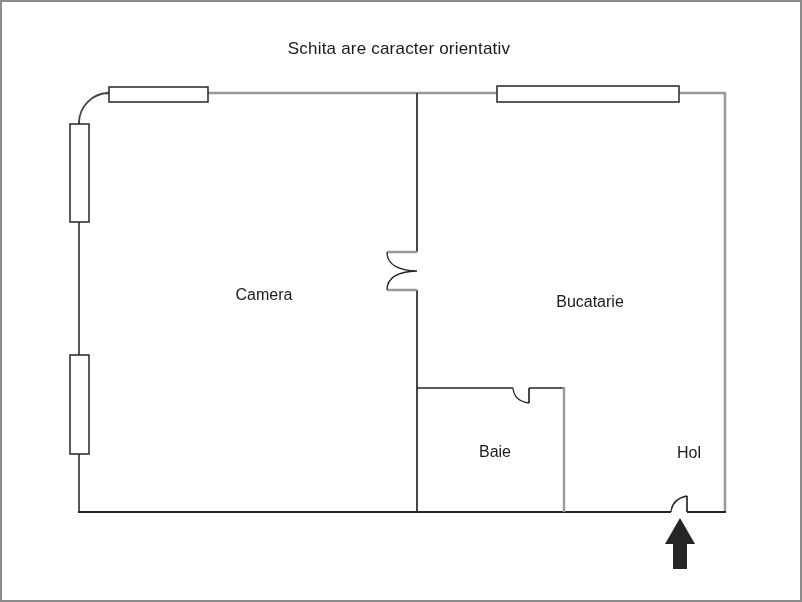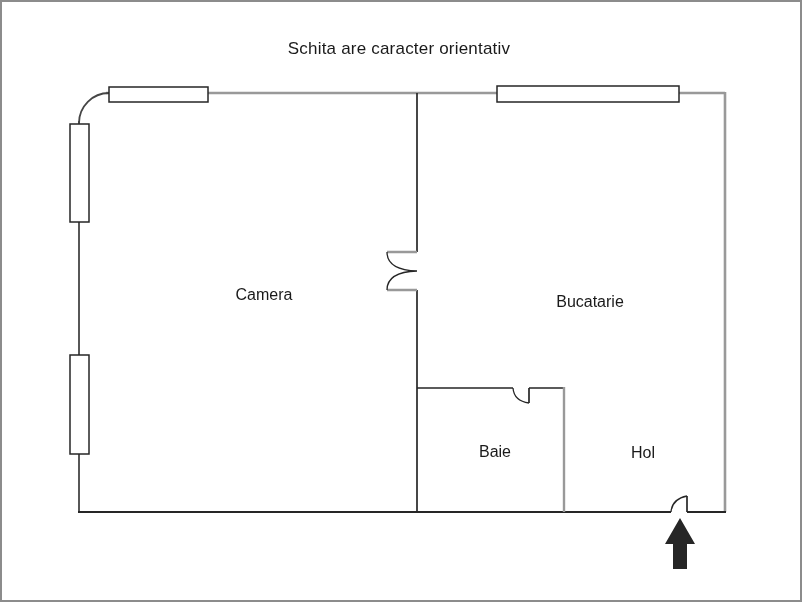--- a/index.html
+++ b/index.html
@@ -38,21 +38,21 @@
   .room-label{
     position:absolute;
     transform:translate(-50%,-50%);
     font-size:16px;
     color:#1a1a1a;
     white-space:nowrap;
   }
   .label-camera   {left:234px;top:293px;margin-left:28px;}
   .label-bucatarie{left:588px;top:300px;}
   .label-baie     {left:493px;top:450px;}
-  .label-hol      {left:641px;top:451px;text-align:center;}
+  .label-hol      {left:687px;top:451px;text-align:center;}
 
   .w-outer {stroke:var(--outer-wall);stroke-width:2.6;fill:none;}
   .w-dark  {stroke:var(--dark-wall); stroke-width:1.8;fill:none;}
   .w-inner {stroke:var(--inner-wall);stroke-width:1.7;fill:none;}
   .w-bottom{stroke:var(--inner-wall);stroke-width:2;  fill:none;}
   .win     {stroke:var(--inner-wall);stroke-width:1.5;fill:#ffffff;}
   .door    {stroke:var(--inner-wall);stroke-width:1.3;fill:none;}
   .stub    {stroke:var(--outer-wall);stroke-width:2.6;fill:none;}
   .arrow   {fill:var(--arrow);stroke:none;}
 </style>

